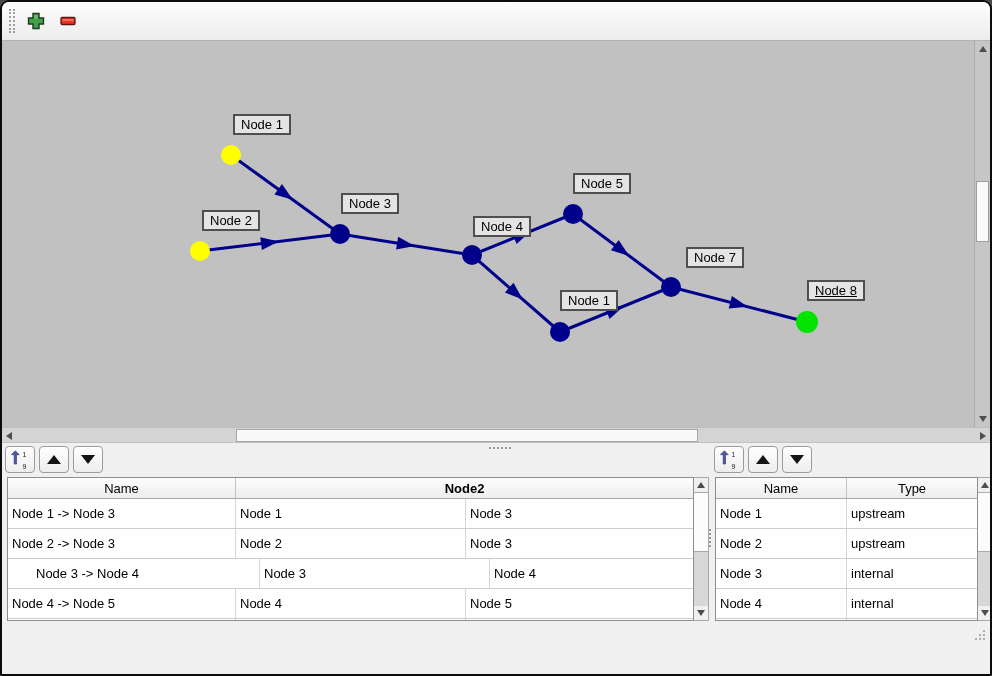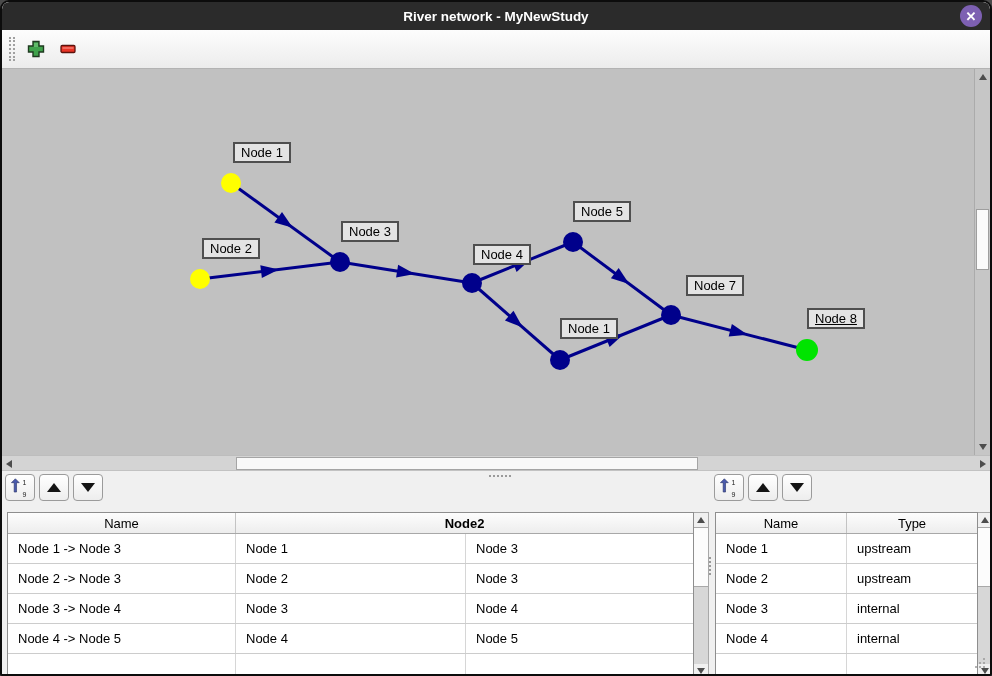--- a/index.html
+++ b/index.html
@@ -34,47 +34,41 @@
   .tri-left{border-top:4px solid transparent;border-bottom:4px solid transparent;border-right:6px solid #4d4d4d;}
   .tri-right{border-top:4px solid transparent;border-bottom:4px solid transparent;border-left:6px solid #4d4d4d;}
   
   .bottom{position:relative;height:203px;background:#f0f0f0;}
   .h-splitter-dots{position:absolute;left:487px;top:4px;width:22px;height:2px;border-top:2px dotted #9a9a9a;}
   .btn-row{position:absolute;top:3px;display:flex;gap:4px;}
   .panel-btn{width:30px;height:27px;background:linear-gradient(#ffffff,#ededed);border:1px solid #9b9b9b;
              border-radius:4px;display:flex;align-items:center;justify-content:center;cursor:pointer;}
   .tri-up-big{width:0;height:0;border-left:7px solid transparent;border-right:7px solid transparent;border-bottom:9px solid #141414;}
   .tri-down-big{width:0;height:0;border-left:7px solid transparent;border-right:7px solid transparent;border-top:9px solid #141414;}
-  .table-box{position:absolute;top:41px;height:167px;display:flex;text-align:center;}
+  .table-box{position:absolute;top:34px;height:144px;display:flex;text-align:center;}
   .tbl-main{border:1px solid #8e8e8e;background:#ffffff;overflow:hidden;flex:1;}
   .tbl-header{display:flex;height:21px;background:linear-gradient(#fdfdfd,#ededed);border-bottom:1px solid #a8a8a8;}
   .tbl-header .cell{display:flex;align-items:center;justify-content:center;font-size:13px;color:#000;
                     border-right:1px solid #c3c3c3;}
   .tbl-row{display:flex;height:30px;border-bottom:1px solid #cccccc;background:#fff;}
-  .tbl-row .cell{display:flex;align-items:center;padding-left:10px;font-size:13px;color:#000;
+  .tbl-row .cell{display:flex;align-items:center;padding-left:4px;font-size:13px;color:#000;
                  border-right:1px solid #d6d6d6;overflow:hidden;white-space:nowrap;}
   .cell:last-child{border-right:none;}
   .tbl-scroll{width:15px;display:flex;flex-direction:column;background:#d7d7d7;border:1px solid #a8a8a8;border-left:none;}
   .tbl-sb-btn{height:14px;background:#f0f0f0;display:flex;align-items:center;justify-content:center;}
   .tbl-sb-thumb{height:60px;background:#fcfcfc;border-top:1px solid #a8a8a8;border-bottom:1px solid #a8a8a8;}
   .tbl-sb-track{flex:1;}
   .v-splitter-dots{position:absolute;left:707px;top:86px;width:2px;height:18px;border-left:2px dotted #9a9a9a;}
   .resize-grip{position:absolute;right:4px;bottom:5px;}
 </style>
 </head>
 <body>
 
 <div class="window">
 
-  <div class="titlebar">
-    <span class="title-text">River network - MyNewStudy</span>
-    <div class="close-btn">
-      <span>✕</span>
-    </div>
-  </div>
 
   <div class="toolbar">
     <div class="drag-handle"></div>
     <div class="tb-btn">
       <svg width="18" height="18" viewBox="0 0 18 18">
         <path d="M6 1.5 h6 v4.5 h4.5 v6 h-4.5 v4.5 h-6 v-4.5 h-4.5 v-6 h4.5 z" fill="#3fa24b" stroke="#1f3a20" stroke-width="1.4"></path>
         <path d="M7 3 h4 v4 h-4 z" fill="#6fc477" opacity="0.7"></path>
       </svg>
     </div>
     <div class="tb-btn">
@@ -181,21 +175,21 @@
             <div class="cell" style="width: 228px;">Node 1 -&gt; Node 3</div>
             <div class="cell" style="width: 230px;">Node 1</div>
             <div class="cell" style="width: auto; flex: 1 1 0%;">Node 3</div>
           </div>
           <div class="tbl-row">
             <div class="cell" style="width: 228px;">Node 2 -&gt; Node 3</div>
             <div class="cell" style="width: 230px;">Node 2</div>
             <div class="cell" style="width: auto; flex: 1 1 0%;">Node 3</div>
           </div>
           <div class="tbl-row">
-            <div class="cell" style="width: 228px;">Node 3 -&gt; Node 4</div>
+            <div class="cell" style="width: 228px; margin-left: 24px;">Node 3 -&gt; Node 4</div>
             <div class="cell" style="width: 230px;">Node 3</div>
             <div class="cell" style="width: auto; flex: 1 1 0%;">Node 4</div>
           </div>
           <div class="tbl-row">
             <div class="cell" style="width: 228px;">Node 4 -&gt; Node 5</div>
             <div class="cell" style="width: 230px;">Node 4</div>
             <div class="cell" style="width: auto; flex: 1 1 0%;">Node 5</div>
           </div>
           <div class="tbl-row">
             <div class="cell" style="width: 228px;"> </div>

